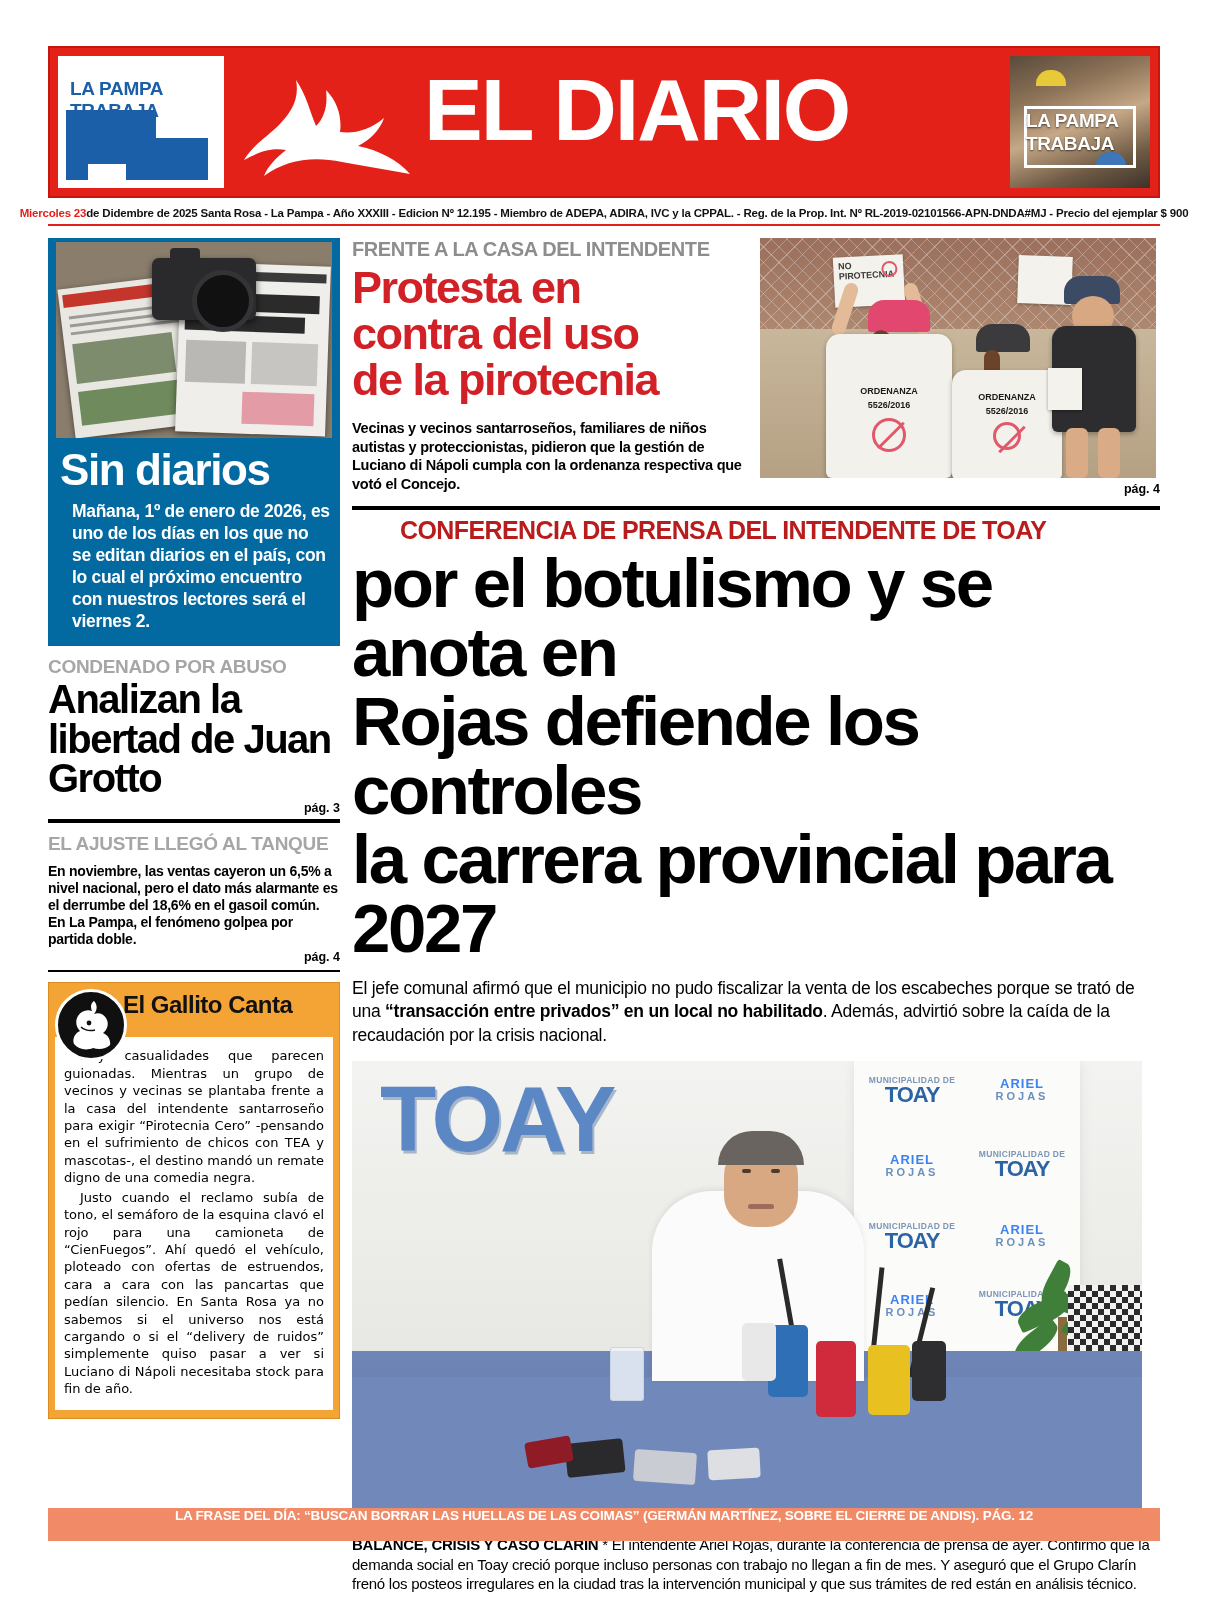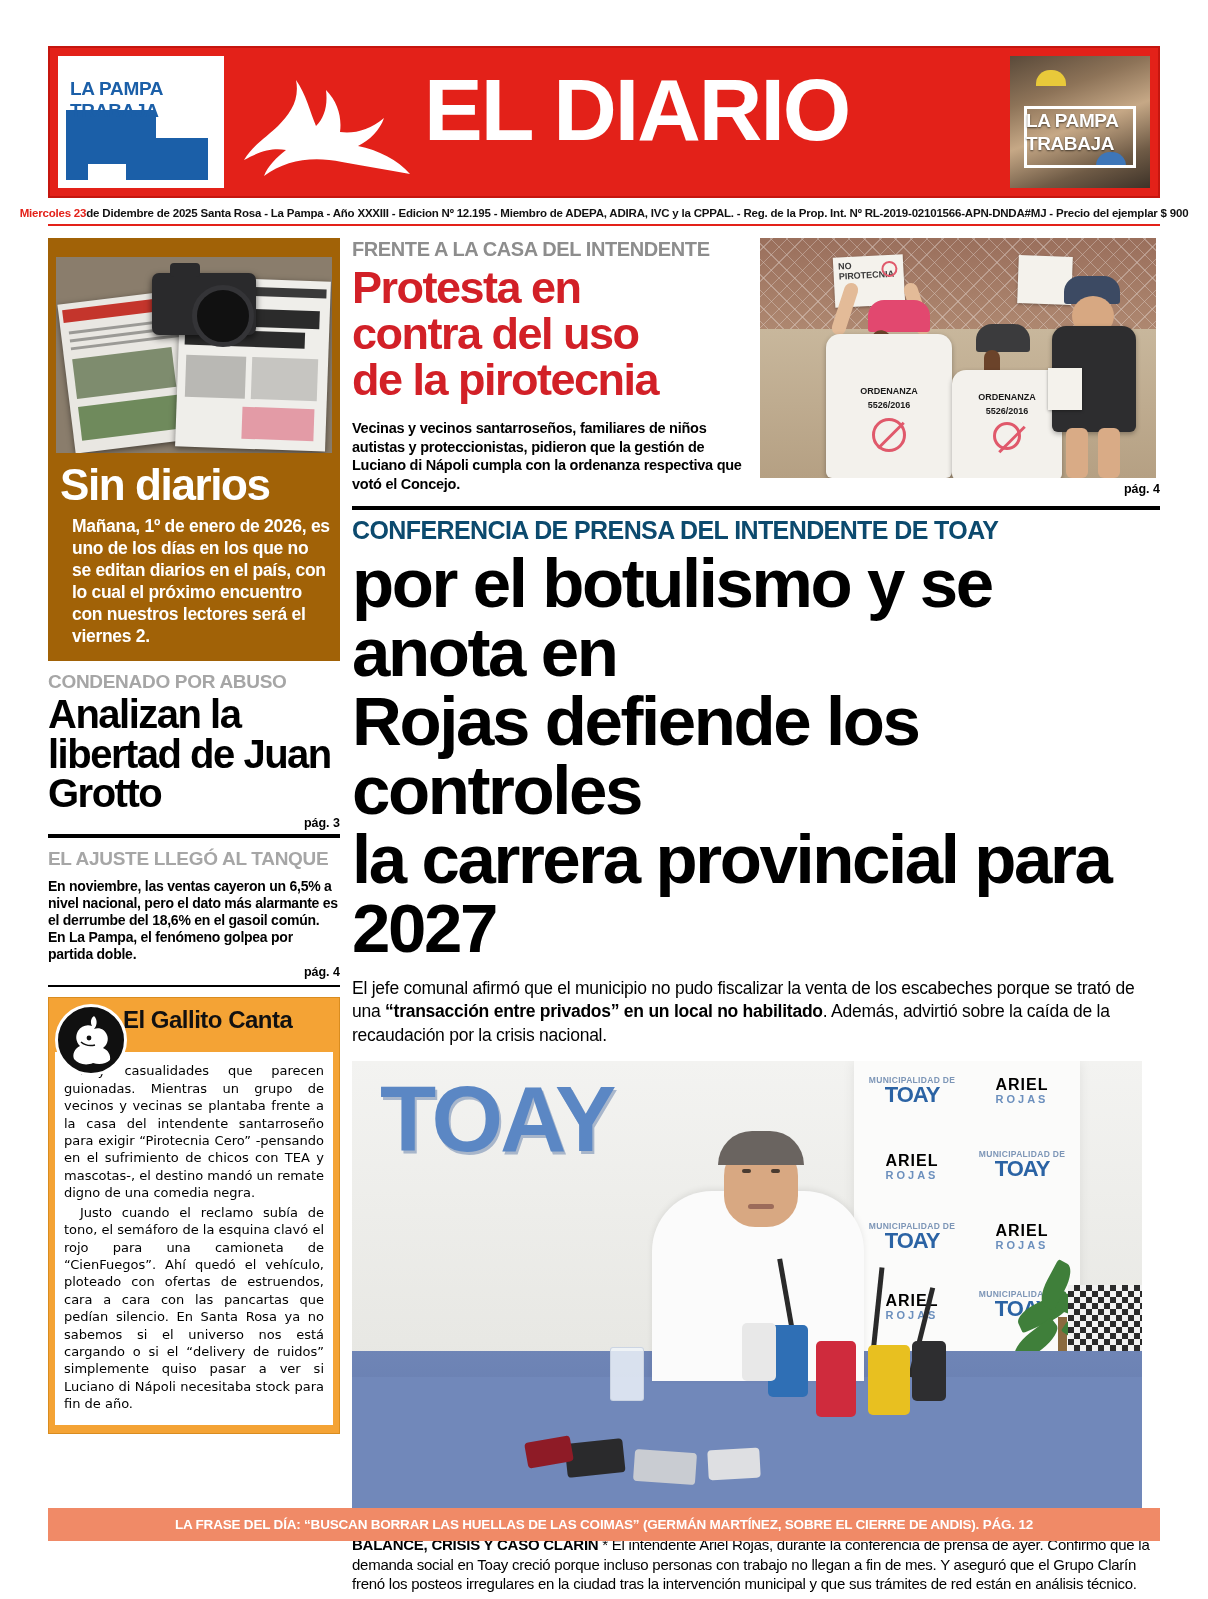--- a/index.html
+++ b/index.html
@@ -79,21 +79,21 @@
     border-bottom:2px solid #e32119;
     display:flex; align-items:center; justify-content:center;
     font-size:11.5px; font-weight:bold; color:#111; letter-spacing:-0.2px;
     white-space:nowrap;
   }
   .infobar .date { color:#e32119; }
 
   
   .colL { position:absolute; left:48px; top:238px; width:292px; }
 
-  .sin-box { background:#a16207; padding:19px 8px 14px 8px; }
+  .sin-box { background:#0369a1; padding:4px 8px 14px 8px; }
   .sin-photo {
     width:276px; height:196px; position:relative; overflow:hidden;
     background:#8a7d6c;
   }
   .sin-photo .np1{position:absolute;left:10px;top:38px;width:150px;height:150px;background:#e9e7e2;transform:rotate(-7deg);box-shadow:0 2px 6px rgba(0,0,0,.5);}
   .sin-photo .np1 .band{position:absolute;left:4px;top:6px;width:96px;height:13px;background:#c4352c;}
   .sin-photo .np1 .l{position:absolute;background:#9b9a96;height:3px;left:8px;}
   .sin-photo .np2{position:absolute;right:4px;top:22px;width:150px;height:170px;background:#efeeea;transform:rotate(2deg);box-shadow:0 2px 6px rgba(0,0,0,.5);}
   .sin-photo .np2 .hl{position:absolute;left:6px;top:30px;width:134px;height:18px;background:#2b2b2b;}
   .sin-photo .np2 .hl2{position:absolute;left:6px;top:52px;width:120px;height:16px;background:#2b2b2b;}
@@ -195,22 +195,22 @@
   .pp-shirt .noicon:after{content:"";position:absolute;left:-2px;top:13px;width:36px;height:3px;background:#e0596b;transform:rotate(-45deg);}
   .pp-head{position:absolute;border-radius:50%;background:#d7a882;}
   .pp-cap{position:absolute;border-radius:16px 16px 3px 3px;}
   .pp-arm{position:absolute;background:#e3bb98;border-radius:8px;}
   .pp-hair{position:absolute;background:#6b432a;border-radius:10px;}
   .pp-leg{position:absolute;background:#d9ab86;border-radius:6px;}
   .pagref-r { text-align:right; font-size:12.5px; font-weight:bold; margin-top:4px; }
 
   .sep-thick { border-top:4px solid #000; margin-top:10px; }
   .kick-blk {
-    color:#0c4a6e; font-size:25px; font-weight:bold; letter-spacing:-0.6px;
-    margin-top:6px; text-transform:uppercase;
+    color:#b91c1c; font-size:25px; font-weight:bold; letter-spacing:-0.6px;
+    margin-top:6px; text-transform:uppercase;margin-left:48px;
   }
   .main-head {
     font-size:69px; font-weight:bold; line-height:1.0; letter-spacing:-2.4px;
     color:#000; margin-top:4px;
   }
   .main-lead {
     margin-top:14px; font-size:17.5px; line-height:1.33; color:#000;
     letter-spacing:-0.25px;
   }
   .main-lead b { font-weight:bold; }
@@ -219,21 +219,21 @@
     margin-top:14px; width:790px; height:466px; position:relative; overflow:hidden;
     background:#e9e9e6;
   }
   .mp-wall{position:absolute;inset:0;background:linear-gradient(180deg,#f3f3f1 0%,#e8e8e4 60%,#dededa 100%);}
   .mp-toay{position:absolute;left:28px;top:6px;font-size:92px;font-weight:bold;color:#5b87c4;letter-spacing:-3px;
     text-shadow:2px 3px 0 rgba(80,110,160,.45);}
   .mp-banner{position:absolute;right:62px;top:0;width:226px;height:330px;background:#fbfbfa;box-shadow:0 0 12px rgba(0,0,0,.08);}
   .mp-banner .cell{position:absolute;width:108px;text-align:center;}
   .mp-banner .muni{font-size:8.5px;font-weight:bold;color:#7d96b7;letter-spacing:.3px;}
   .mp-banner .toay{font-size:22px;font-weight:bold;color:#2b63a4;letter-spacing:-1px;line-height:.95;}
-  .mp-banner .ariel{font-size:16px;font-weight:bold;color:#000000;letter-spacing:1px;line-height:1;}
+  .mp-banner .ariel{font-size:13px;font-weight:bold;color:#3b82f6;letter-spacing:1px;line-height:1;}
   .mp-banner .rojas{font-size:11px;font-weight:bold;color:#6b8fbd;letter-spacing:3px;}
   .mp-plant{position:absolute;right:22px;top:196px;width:110px;height:150px;}
   .mp-plant .lf{position:absolute;background:#3f7f3a;border-radius:50% 8% 50% 8%;}
   .mp-plant .stem{position:absolute;left:48px;top:60px;width:9px;height:90px;background:#8a6a3f;}
   .mp-table{position:absolute;left:0;bottom:0;width:100%;height:176px;background:linear-gradient(180deg,#6f85b6,#5c74a8);}
   .mp-tablecloth{position:absolute;left:0;bottom:0;width:100%;height:150px;background:#7188ba;}
   .mp-man-body{position:absolute;left:300px;bottom:146px;width:212px;height:190px;background:#fbfbfb;border-radius:60px 60px 0 0;box-shadow:0 -2px 6px rgba(0,0,0,.08);}
   .mp-man-head{position:absolute;left:372px;bottom:300px;width:74px;height:88px;background:#d8a882;border-radius:38px 38px 32px 32px;}
   .mp-man-hair{position:absolute;left:366px;bottom:362px;width:86px;height:34px;background:#6a6460;border-radius:42px 42px 0 0;}
   .mp-man-face{position:absolute;left:386px;bottom:336px;width:46px;height:22px;}
@@ -250,21 +250,21 @@
   .caption {
     margin-top:8px; font-size:15px; line-height:1.32; color:#000;
     letter-spacing:-0.25px;
   }
   .caption b { font-weight:bold; }
 
   
   .frase {
     position:absolute; left:48px; top:1508px; width:1112px; height:33px;
     background:#f08a67; color:#ffffff;
-    display:flex; align-items:center; justify-content:center;
+    display:flex; align-items:flex-start; justify-content:center;
     font-size:13.5px; font-weight:bold; letter-spacing:-0.2px;
     text-transform:uppercase;
   }
 </style>
 </head>
 <body>
 
 <div class="page">
 
   <div class="masthead">

